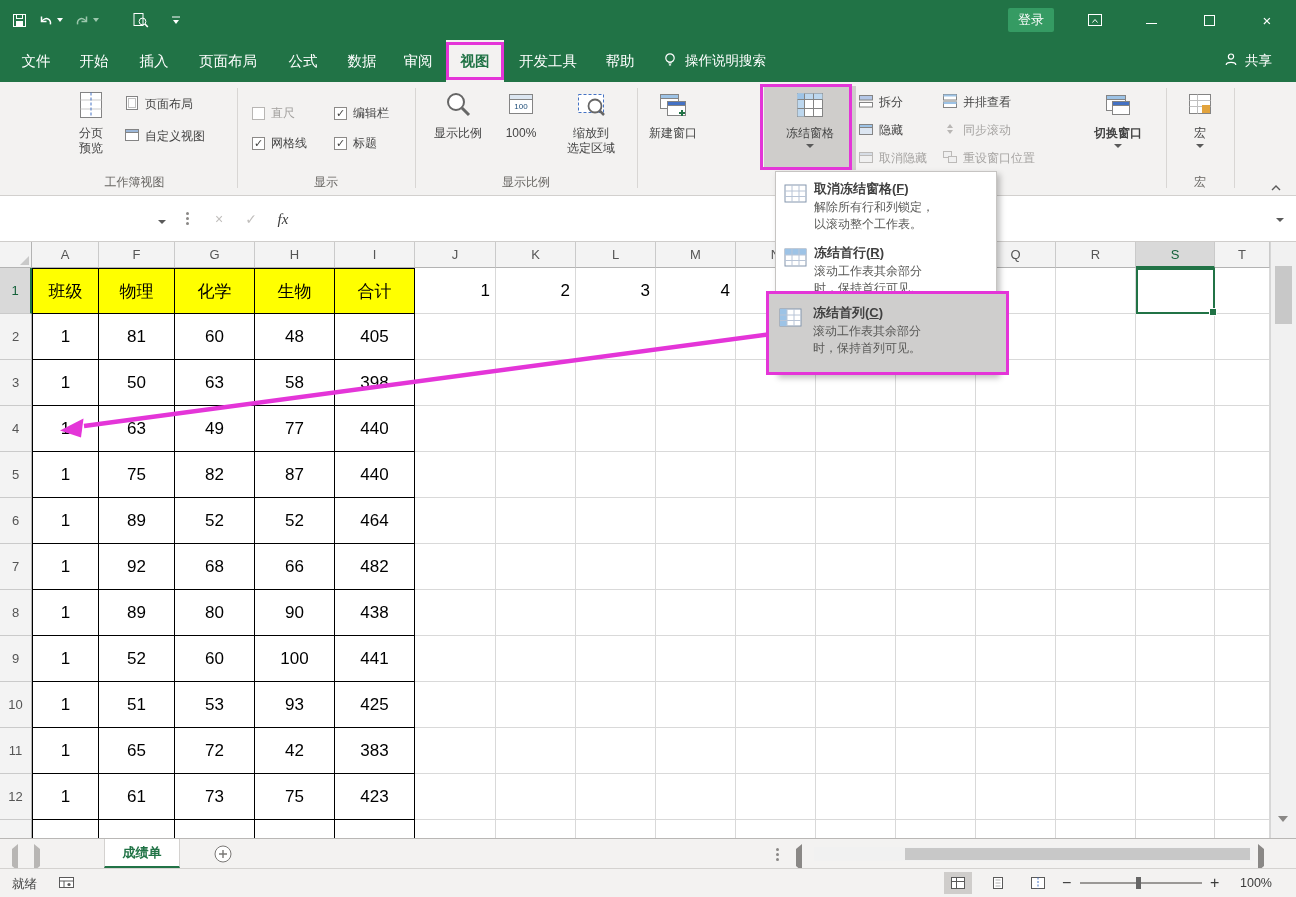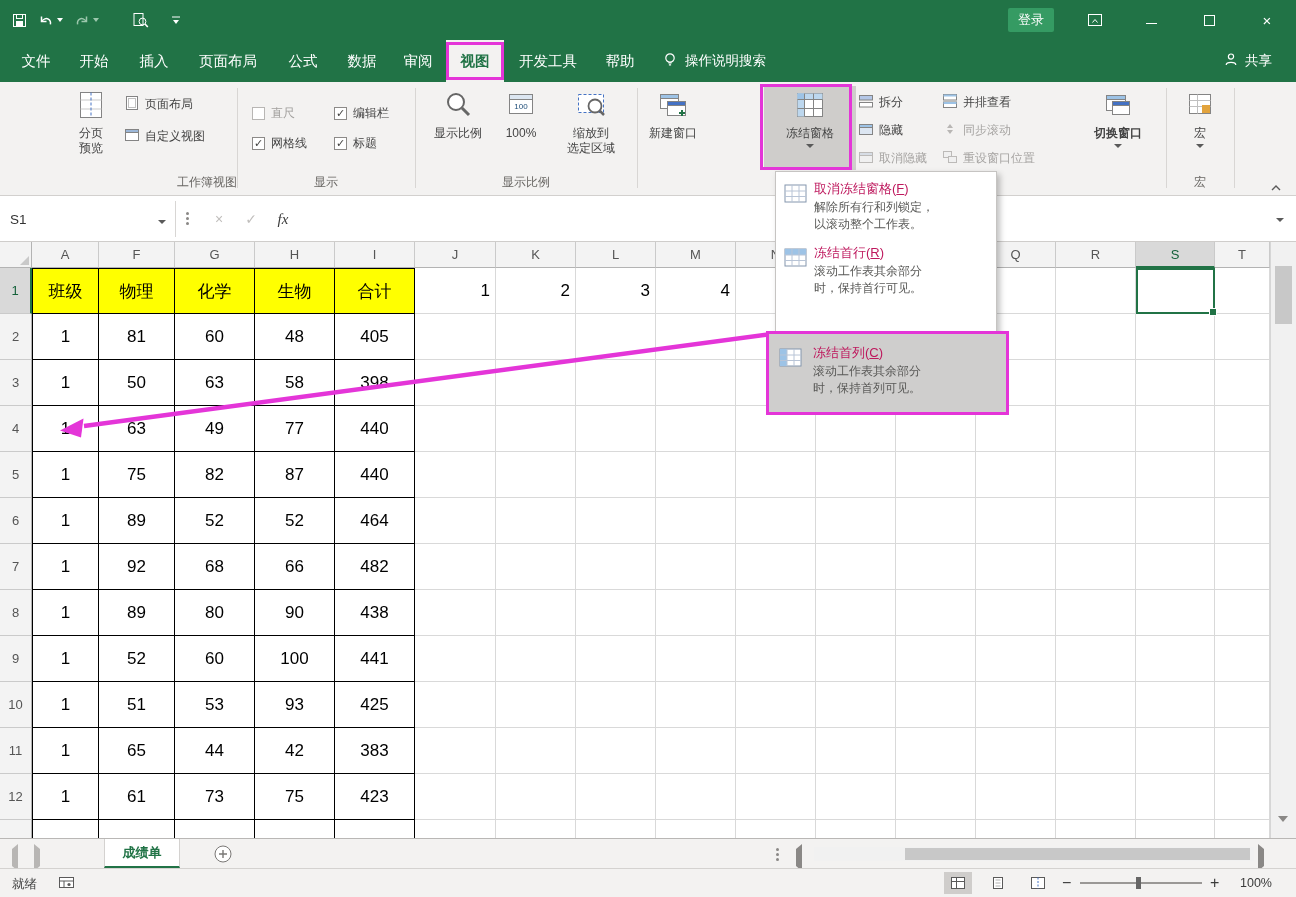--- a/index.html
+++ b/index.html
@@ -71,24 +71,24 @@
   .tri-up{width:0;height:0;border-left:5px solid transparent;border-right:5px solid transparent;border-bottom:6px solid #8a8886;}
   .tri-dn{width:0;height:0;border-left:5px solid transparent;border-right:5px solid transparent;border-top:6px solid #8a8886;}
   .tri-l{width:0;height:0;border-top:5px solid transparent;border-bottom:5px solid transparent;border-right:6px solid #8a8886;}
   .tri-r{width:0;height:0;border-top:5px solid transparent;border-bottom:5px solid transparent;border-left:6px solid #8a8886;}
   .tri-l.dim{border-right-color:#b8b6b4;}
   .tri-r.dim{border-left-color:#b8b6b4;}
   #vthumb{position:absolute;left:4px;top:24px;width:17px;height:58px;background:#c8c8c8;}
 
   
   #freeze-menu{position:absolute;left:775px;top:171px;width:222px;height:204px;background:#fff;border:1px solid #c6c4c2;box-shadow:3px 3px 6px rgba(0,0,0,.25);z-index:40;}
-  .fm-title{position:absolute;left:38px;font-size:13px;font-weight:normal;color:#be185d;white-space:nowrap;}
+  .fm-title{position:absolute;left:38px;font-size:13px;font-weight:bold;color:#404040;white-space:nowrap;}
   .fm-desc{position:absolute;left:38px;font-size:12px;color:#595957;white-space:nowrap;}
   .hk{text-decoration:underline;}
-  #fm-item3{position:absolute;left:766px;top:291px;width:243px;height:84px;background:#cfcecd;border:3px solid #e435d8;z-index:50;margin-top:40px;}
+  #fm-item3{position:absolute;left:766px;top:291px;width:243px;height:84px;background:#cfcecd;border:3px solid #e435d8;z-index:50;}
 
   
   #hl-view-tab{position:absolute;left:446px;top:42px;width:58px;height:38px;border:3px solid #e435d8;z-index:50;}
   #hl-freeze-btn{position:absolute;left:760px;top:84px;width:92px;height:86px;border:3px solid #e435d8;z-index:50;}
   #annotation-arrow{position:absolute;left:0;top:0;z-index:30;pointer-events:none;}
 
   
   #sheetbar{position:absolute;left:0;top:838px;width:1296px;height:30px;background:#f3f2f1;border-top:1px solid #b9b7b5;}
   #sheet-tab-active{position:absolute;left:104px;top:0;width:76px;height:29px;background:#fff;border-left:1px solid #d4d2d0;border-right:1px solid #d4d2d0;border-bottom:2px solid #217346;display:flex;align-items:center;justify-content:center;font-size:13px;font-weight:bold;color:#217346;}
   #hscroll-track{position:absolute;left:814px;top:8px;width:440px;height:14px;background:#f1f1f1;}
@@ -222,21 +222,21 @@
     </div>
     <div class="smallbtn" style="left:124px;top:42px;">
       <span>
         <svg width="16" height="16">
             <rect x="1.5" y="2.5" width="13" height="11" fill="#fff" stroke="#848484"></rect>
             <rect x="1.5" y="2.5" width="13" height="3" fill="#9cb7d8" stroke="#848484"></rect>
           </svg>
       </span>
       <span>自定义视图</span>
     </div>
-    <div class="grouplabel" style="left:0;width:237px;text-align:right;">工作簿视图</div>
+    <div class="grouplabel" style="left:16px;width:237px;">工作簿视图</div>
     <div class="gsep" style="left:237px;"></div>
 
     <div class="cbrow" style="left:252px;top:22px;color:#a2a09e;">
       <span class="cb off"></span>
       <span>直尺</span>
     </div>
     <div class="cbrow" style="left:334px;top:22px;">
       <span class="cb">✓</span>
       <span>编辑栏</span>
     </div>
@@ -394,21 +394,20 @@
     <div class="gsep" style="left:1234px;"></div>
 
     <div class="abs" style="left:1270px;top:96px;">
       <svg width="12" height="8">
           <path d="M2 6 L6 2 L10 6" fill="none" stroke="#5a5a5a" stroke-width="1.4"></path>
         </svg>
     </div>
   </div>
 
   <div id="fbar">
-    <div id="name-box">S1</div>
     <div id="name-dd" class="ddg"></div>
     <div class="abs" style="left:186px;top:14px;">
       <span class="vdots"><i></i><i></i><i></i></span>
     </div>
     <div class="fbtn" style="left:204px;">×</div>
     <div class="fbtn" style="left:236px;">✓</div>
     <div class="fbtn" style="left:268px;" id="fx">fx</div>
     <div id="formula-input"></div>
     <div id="fbar-dd" class="ddg"></div>
   </div>
@@ -598,21 +597,21 @@
       <div class="cell" style="left: 736px; top: 440px; width: 80px; height: 46px;"></div>
       <div class="cell" style="left: 816px; top: 440px; width: 80px; height: 46px;"></div>
       <div class="cell" style="left: 896px; top: 440px; width: 80px; height: 46px;"></div>
       <div class="cell" style="left: 976px; top: 440px; width: 80px; height: 46px;"></div>
       <div class="cell" style="left: 1056px; top: 440px; width: 80px; height: 46px;"></div>
       <div class="cell" style="left: 1136px; top: 440px; width: 79px; height: 46px;"></div>
       <div class="cell" style="left: 1215px; top: 440px; width: 55px; height: 46px;"></div>
       <div class="row-hdr" style="top: 486px; height: 46px;">11</div>
       <div class="cell tb tb-left" style="left: 32px; top: 486px; width: 67px; height: 46px;">1</div>
       <div class="cell tb" style="left: 99px; top: 486px; width: 76px; height: 46px;">65</div>
-      <div class="cell tb" style="left: 175px; top: 486px; width: 80px; height: 46px;">44</div>
+      <div class="cell tb" style="left: 175px; top: 486px; width: 80px; height: 46px;">72</div>
       <div class="cell tb" style="left: 255px; top: 486px; width: 80px; height: 46px;">42</div>
       <div class="cell tb" style="left: 335px; top: 486px; width: 80px; height: 46px;">383</div>
       <div class="cell" style="left: 415px; top: 486px; width: 81px; height: 46px;"></div>
       <div class="cell" style="left: 496px; top: 486px; width: 80px; height: 46px;"></div>
       <div class="cell" style="left: 576px; top: 486px; width: 80px; height: 46px;"></div>
       <div class="cell" style="left: 656px; top: 486px; width: 80px; height: 46px;"></div>
       <div class="cell" style="left: 736px; top: 486px; width: 80px; height: 46px;"></div>
       <div class="cell" style="left: 816px; top: 486px; width: 80px; height: 46px;"></div>
       <div class="cell" style="left: 896px; top: 486px; width: 80px; height: 46px;"></div>
       <div class="cell" style="left: 976px; top: 486px; width: 80px; height: 46px;"></div>

